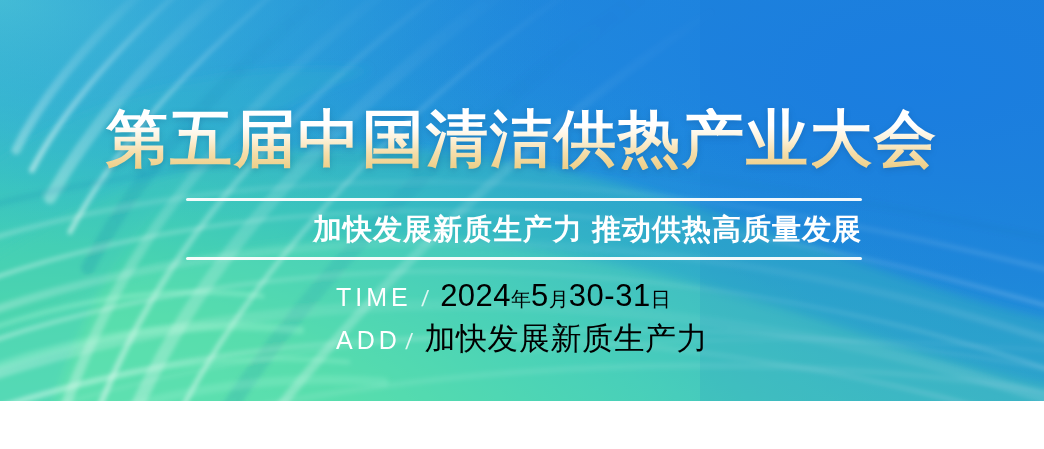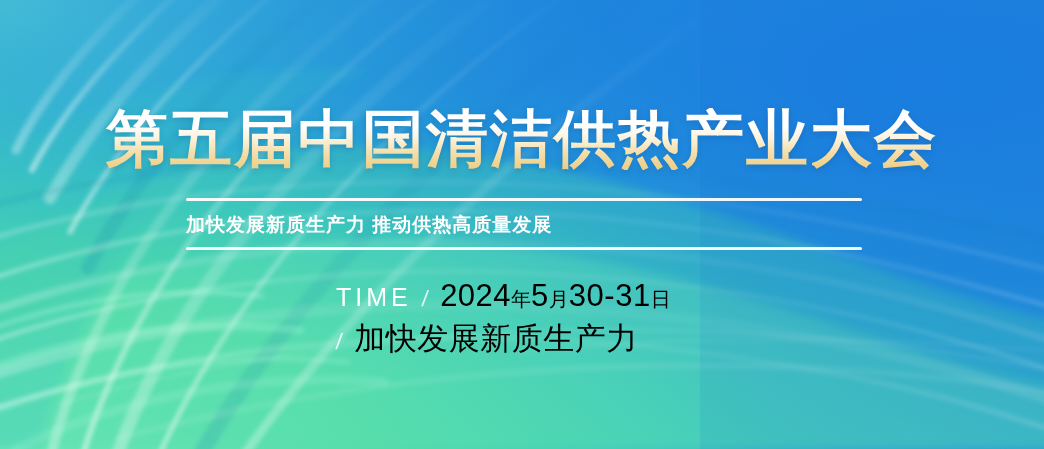--- a/index.html
+++ b/index.html
@@ -7,21 +7,21 @@
     padding: 0;
     background: #ffffff;
   }
   body {
     font-family: "Liberation Sans", "DejaVu Sans", sans-serif;
   }
 
   #banner {
     position: relative;
     width: 1044px;
-    height: 449px;
+    height: 401px;
     overflow: hidden;
     background: #1f86dd;
   }
 
   
   .bg-svg {
     position: absolute;
     top: 0; left: 0;
     width: 1044px;
     height: 449px;
@@ -68,23 +68,23 @@
     top: 198px;
     width: 676px;
   }
   .rule {
     height: 3px;
     width: 100%;
     background: rgba(255,255,255,0.94);
     border-radius: 2px;
   }
   .subtitle {
-    text-align: left;
+    text-align: right;
     color: #ffffff;
-    font-size: 19px;
+    font-size: 29px;
     font-weight: bold;
     letter-spacing: 1px;
     line-height: 1;
     padding: 14px 0 13px 0;
     white-space: nowrap;
   }
 
   .info-block {
     position: absolute;
     left: 0;
@@ -263,20 +263,21 @@
           <span class="info-label">TIME</span>
           <span class="info-sep">/</span>
           <span class="info-value">
             <span>2024</span><span class="sm">年</span><span>5</span><span class="sm">月</span><span>30-31</span><span class="sm">日</span>
           </span>
         </div>
       </div>
 
       <div class="info-row addr">
         <div class="info-inner">
+          <span class="info-label">ADD</span>
           <span class="info-sep">/</span>
           <span class="info-value">加快发展新质生产力</span>
         </div>
       </div>
 
     </div>
   </div>
 </div>
 
 </body></html>

